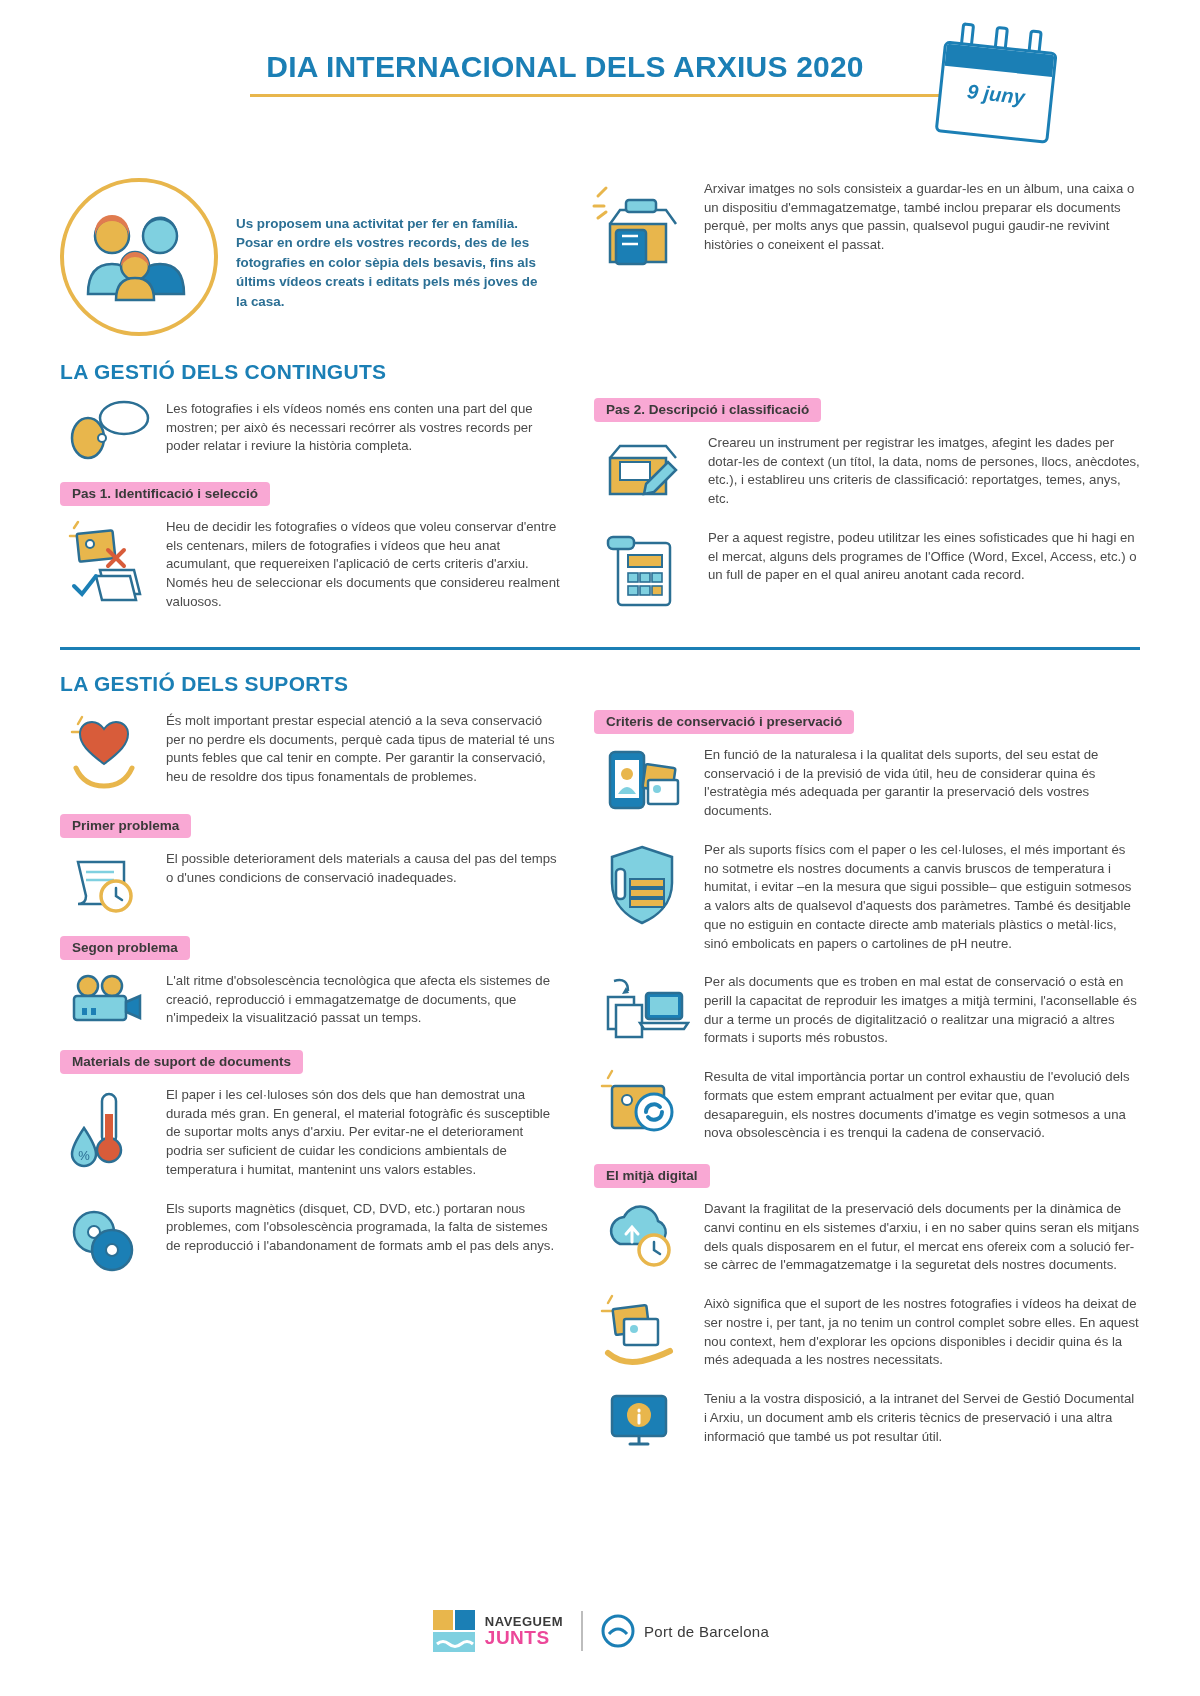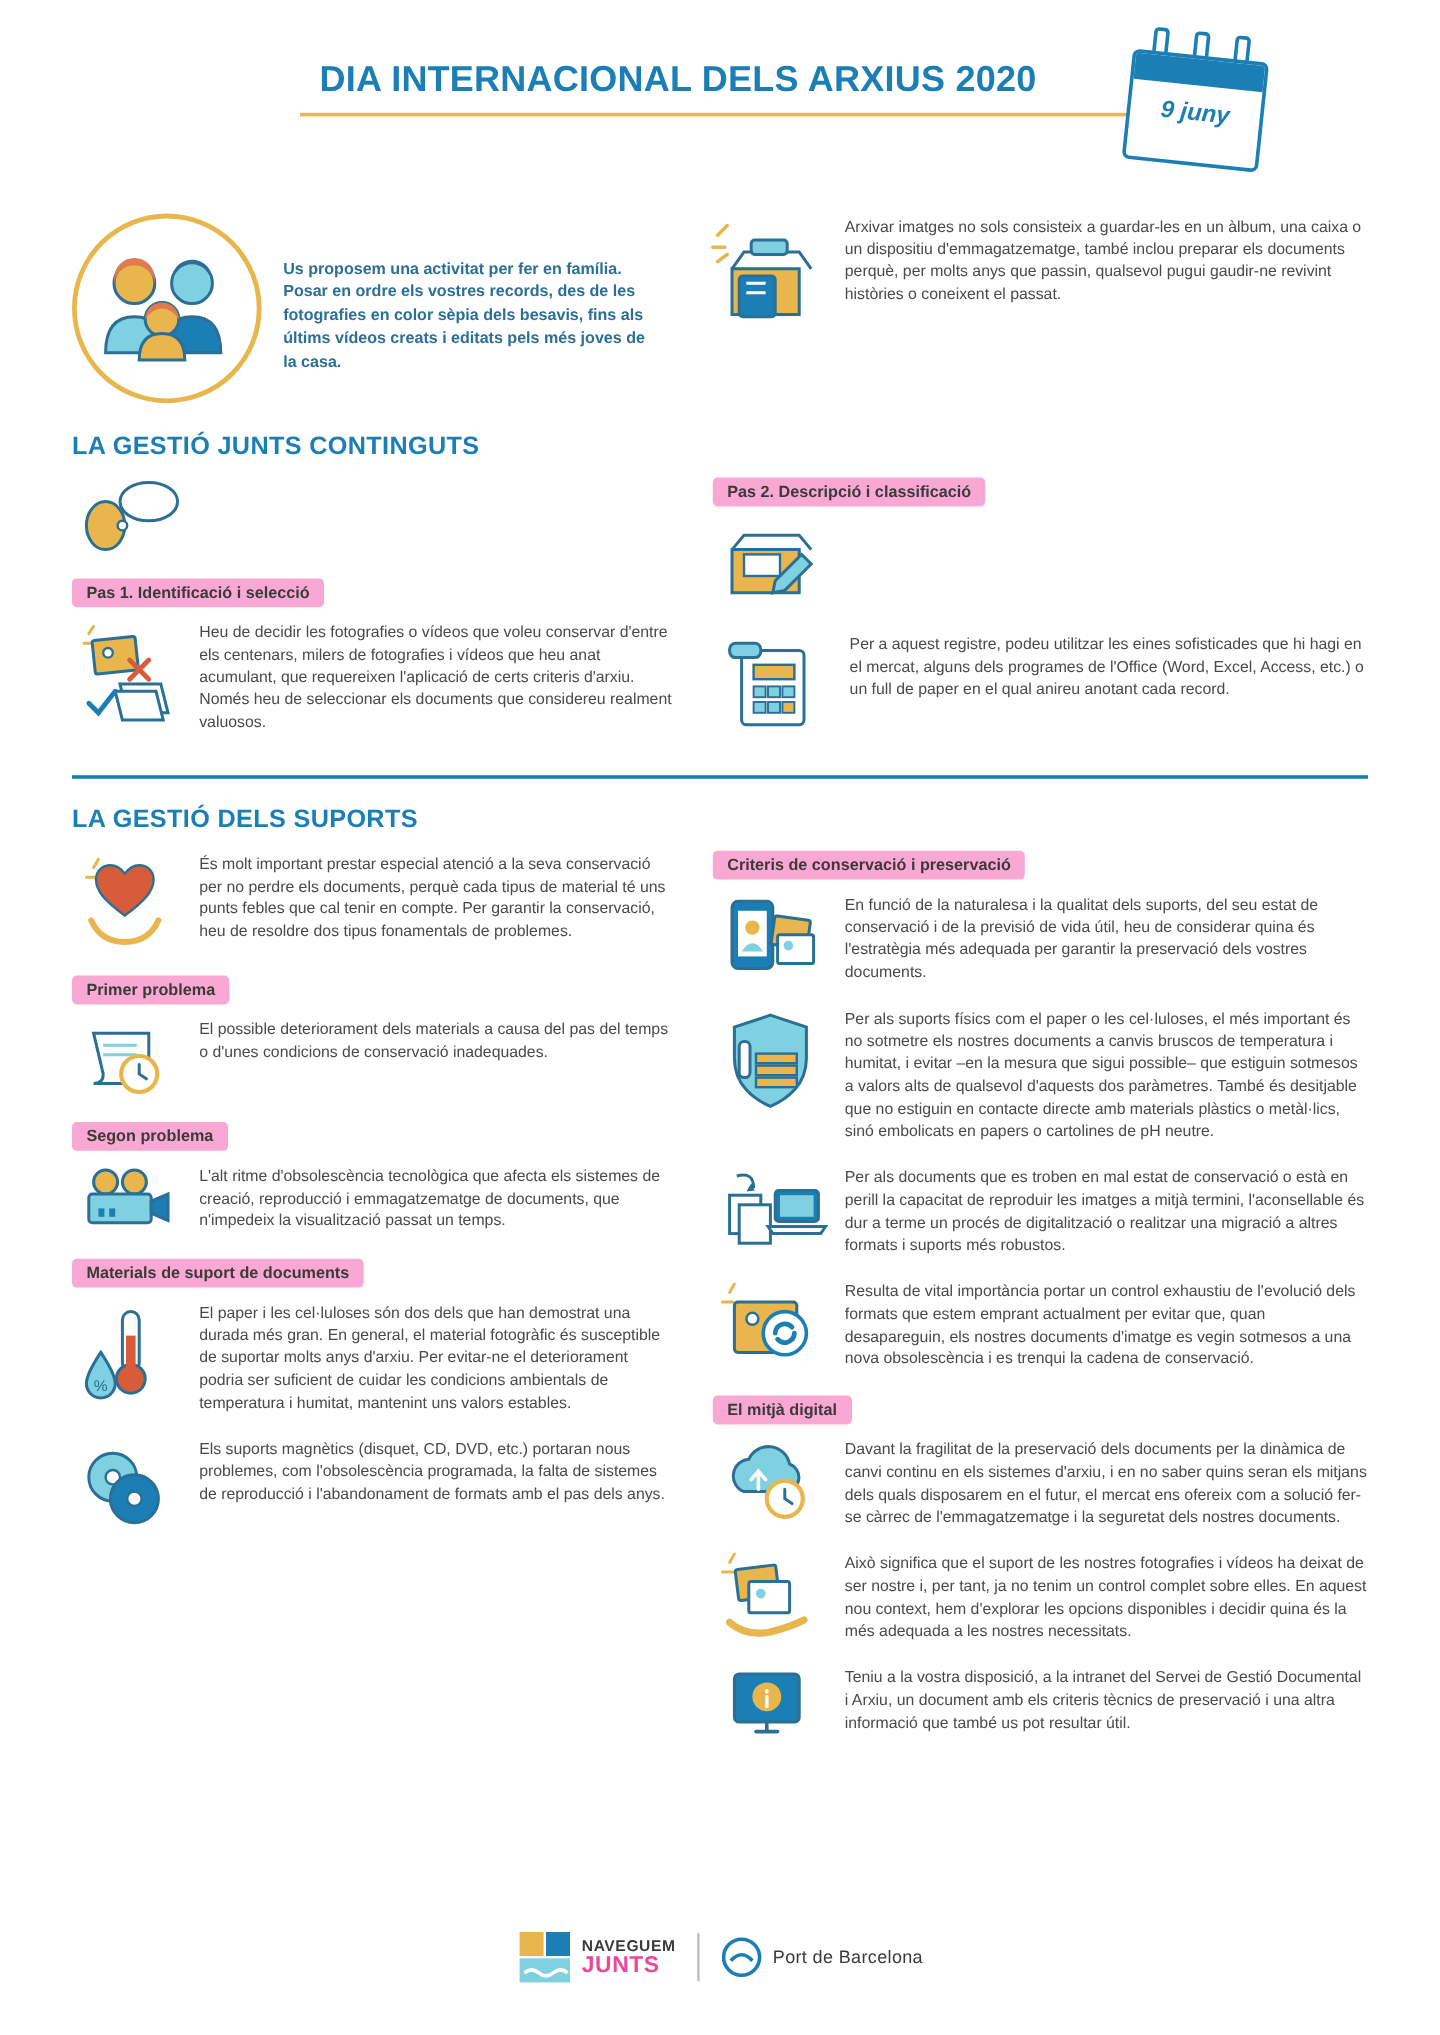--- a/index.html
+++ b/index.html
@@ -168,33 +168,36 @@
         </div>
         <div class="txt">
             <p class="p">Arxivar imatges no sols consisteix a guardar-les en un àlbum, una caixa o un dispositiu d'emmagatzematge, també inclou preparar els documents perquè, per molts anys que passin, qualsevol pugui gaudir-ne revivint històries o coneixent el passat.</p>
           </div>
       </div>
 
 
     </div>
   </div>
 
-  <h2 class="sec-title" style="margin-top:24px;">LA GESTIÓ JUNTS CONTINGUTS</h2>
+  <h2 class="sec-title" style="margin-top:24px;">LA GESTIÓ DELS CONTINGUTS</h2>
 
   <div class="cols">
     <div class="col-l">
 
       <div class="row">
         <div class="ico">
           <svg width="92" height="66" viewBox="0 0 92 66">
             <ellipse cx="28" cy="40" rx="16" ry="20" fill="#e8b64c" stroke="#2b6f94" stroke-width="2.5"></ellipse>
             <ellipse cx="64" cy="20" rx="24" ry="16" fill="#fff" stroke="#2b6f94" stroke-width="2.5"></ellipse>
             <circle cx="42" cy="40" r="4" fill="#fff" stroke="#2b6f94" stroke-width="2"></circle>
           </svg>
         </div>
+        <div class="txt">
+            <p class="p">Les fotografies i els vídeos només ens conten una part del que mostren; per això és necessari recórrer als vostres records per poder relatar i reviure la història completa.</p>
+          </div>
       </div>
 
       <div class="tag">Pas 1. Identificació i selecció</div>
 
       <div class="row">
         <div class="ico">
           <svg width="92" height="96" viewBox="0 0 92 96">
             <path d="M14 12 l4 -6 M10 20 h8" stroke="#e8b64c" stroke-width="2.5" stroke-linecap="round"></path>
             <rect x="18" y="16" width="36" height="28" rx="2" fill="#e8b64c" stroke="#2b6f94" stroke-width="2.5" transform="rotate(-6 36 30)"></rect>
             <circle cx="30" cy="28" r="4" fill="#fff" stroke="#2b6f94" stroke-width="2"></circle>
@@ -215,20 +218,23 @@
 
       <div class="row">
         <div class="ico">
           <svg width="100" height="76" viewBox="0 0 100 76">
             <path d="M16 26 h56 v36 h-56 z" fill="#e8b64c" stroke="#2b6f94" stroke-width="2.5"></path>
             <path d="M16 26 l10 -12 h46 l10 12" fill="none" stroke="#2b6f94" stroke-width="2.5"></path>
             <rect x="26" y="30" width="30" height="18" fill="#fff" stroke="#2b6f94" stroke-width="2"></rect>
             <path d="M52 52 l22 -22 l8 8 l-22 22 l-10 2z" fill="#7fd0e0" stroke="#2b6f94" stroke-width="2.5"></path>
           </svg>
         </div>
+        <div class="txt">
+            <p class="p">Creareu un instrument per registrar les imatges, afegint les dades per dotar-les de context (un títol, la data, noms de persones, llocs, anècdotes, etc.), i establireu uns criteris de classificació: reportatges, temes, anys, etc.</p>
+          </div>
       </div>
 
       <div class="row">
         <div class="ico">
           <svg width="100" height="86" viewBox="0 0 100 86">
             <rect x="24" y="16" width="52" height="62" rx="4" fill="#fff" stroke="#2b6f94" stroke-width="2.5"></rect>
             <rect x="14" y="10" width="26" height="12" rx="5" fill="#7fd0e0" stroke="#2b6f94" stroke-width="2.5"></rect>
             <rect x="34" y="28" width="34" height="12" fill="#e8b64c" stroke="#2b6f94" stroke-width="2"></rect>
             <rect x="34" y="46" width="10" height="9" fill="#7fd0e0" stroke="#2b6f94" stroke-width="1.6"></rect>
             <rect x="46" y="46" width="10" height="9" fill="#7fd0e0" stroke="#2b6f94" stroke-width="1.6"></rect>

